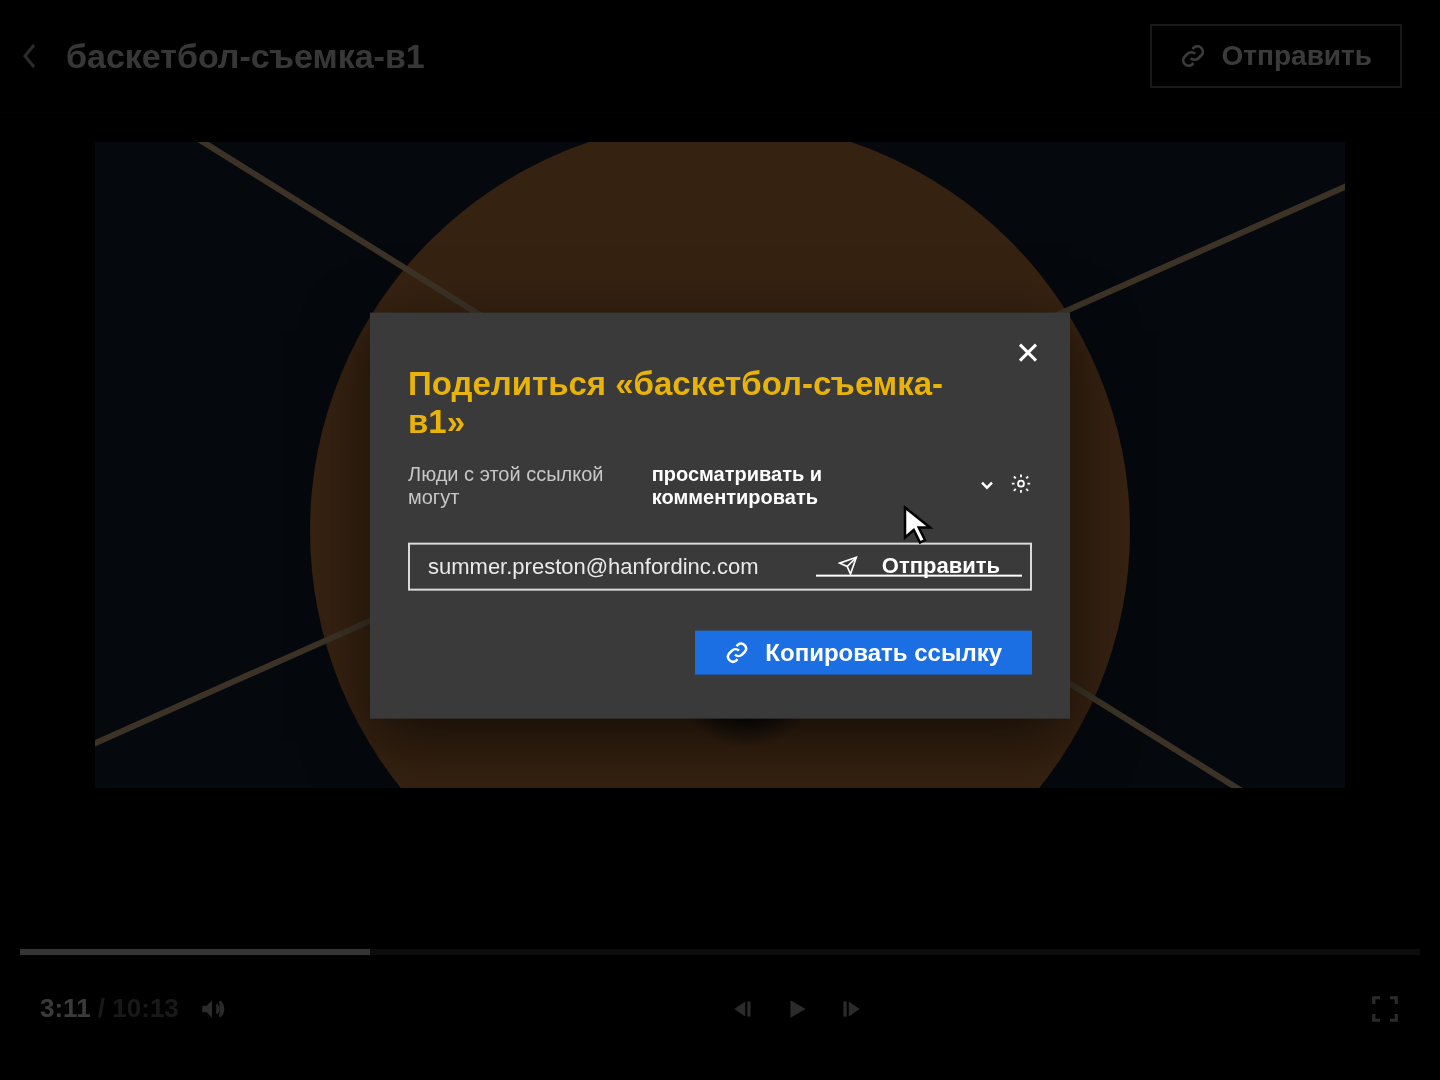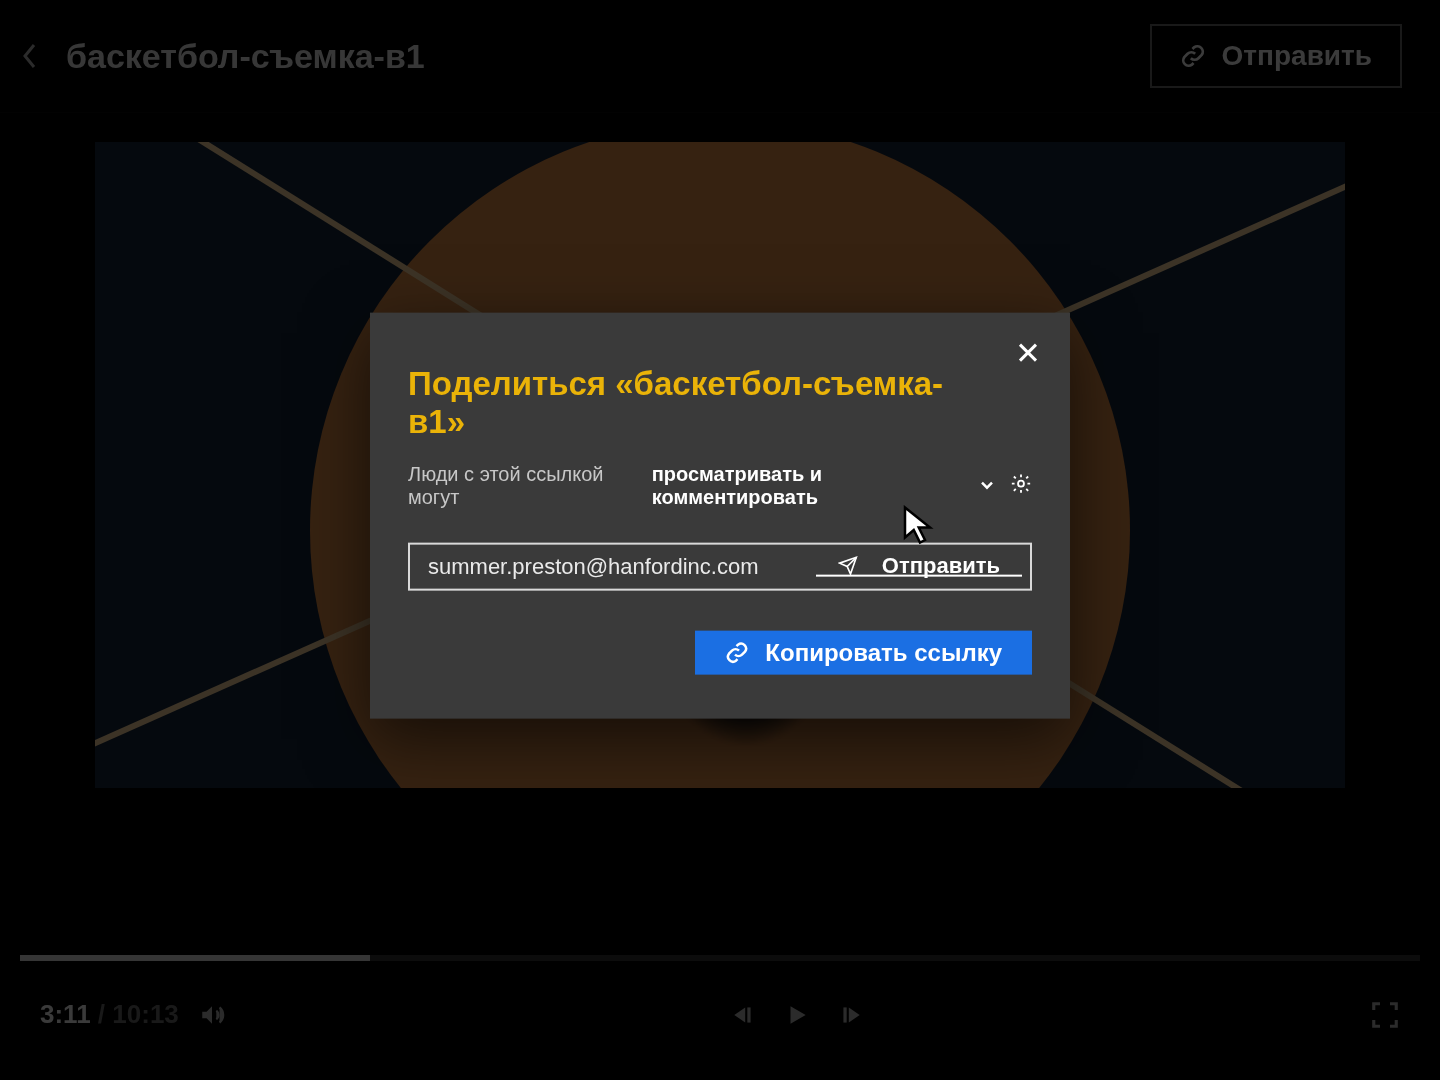--- a/index.html
+++ b/index.html
@@ -80,21 +80,21 @@
     left:50%; top:55%;
     width:260px; height:360px;
     background: radial-gradient(ellipse at 50% 30%, #0d1013 0%, #0d1013 60%, transparent 70%);
     transform: translate(-40%,-30%);
     filter: blur(2px);
   }
 
   
   .controls {
     position: absolute;
-    left: 20px; right: 20px; bottom: 20px;
+    left: 20px; right: 20px; bottom: 26px;
     z-index: 10;
   }
   .progress-track {
     height: 6px;
     background: #2b2b2b;
     position: relative;
     margin-bottom: 38px;
   }
   .progress-fill {
     position: absolute; left:0; top:0; bottom:0;

